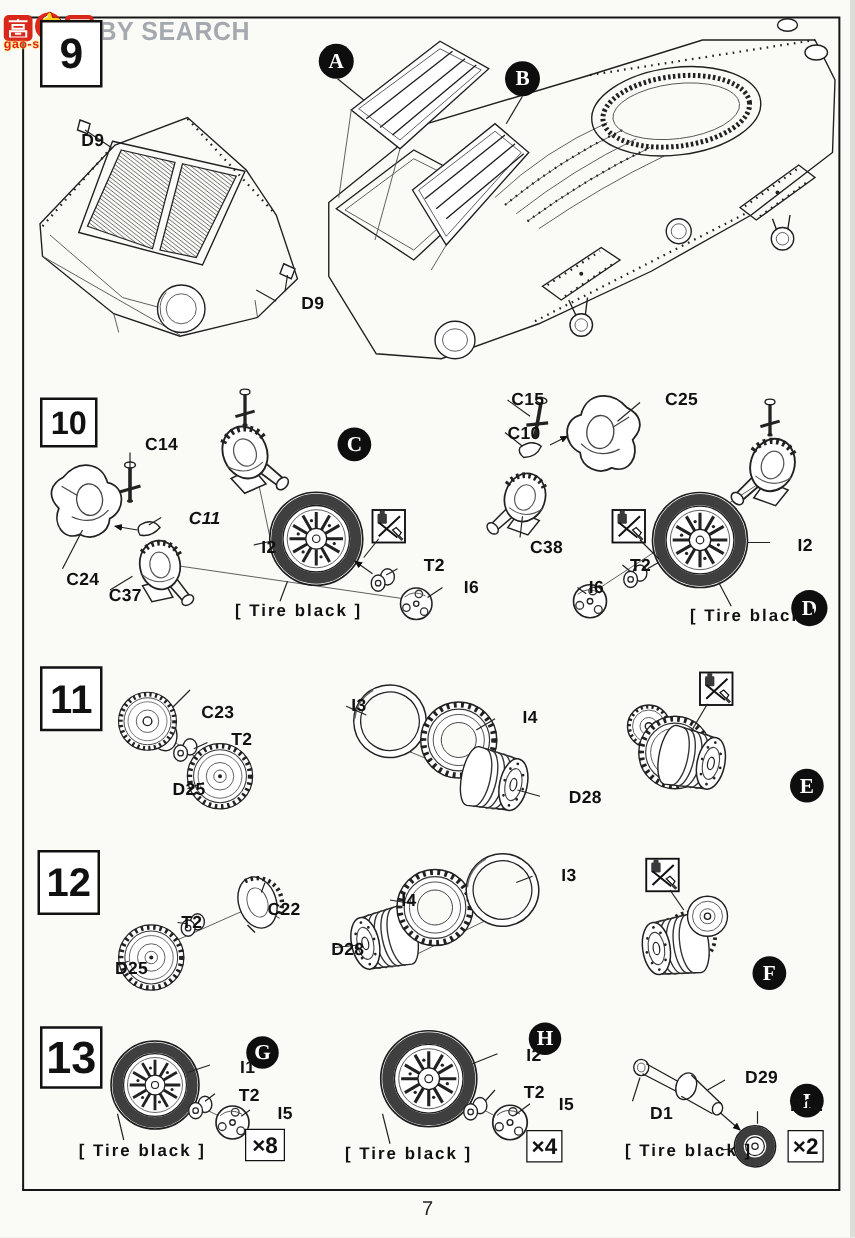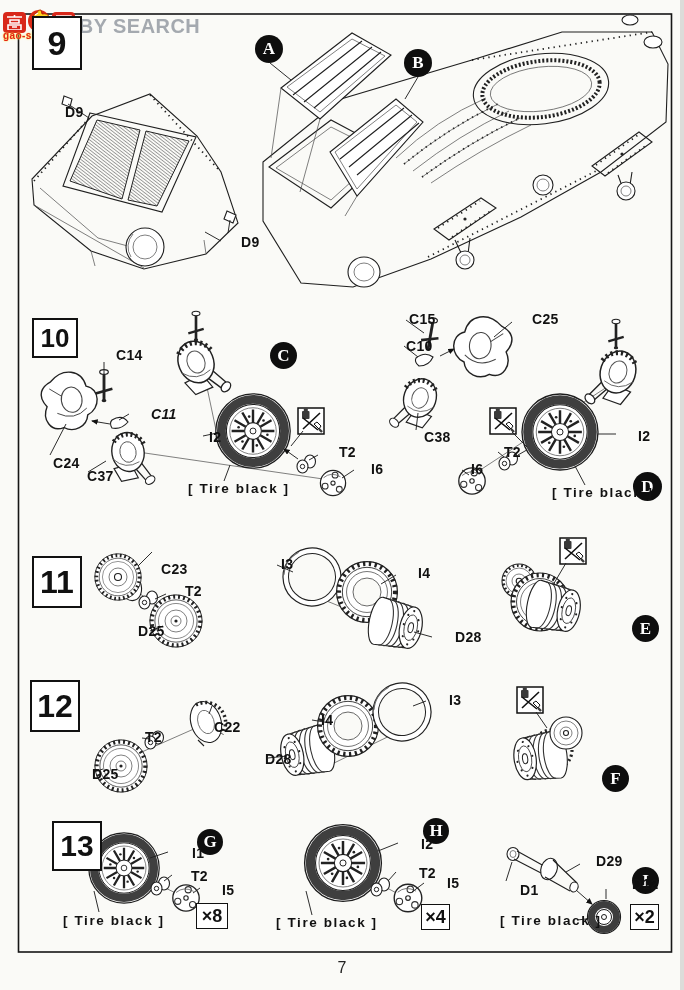--- a/index.html
+++ b/index.html
@@ -339,23 +339,23 @@
   <div class="wm-box" style="left:52px;top:12px;">
     <svg width="17" height="15" viewBox="0 0 17 15">
           <path d="M1,1 h15 v13 M1,1 v13 M1,14 h15 M5,4 l3,4 M8,4 l-3,4 M12,4 l3,4 M15,4 l-3,4 M5,9 l3,4 M8,9 l-3,4 M12,9 l3,4 M15,9 l-3,4" stroke="#fff" stroke-width="1.4" fill="none"></path>
         </svg>
   </div>
   <div class="wm-url">gao-shou.com</div>
 </div>
 
 <div class="stepbox" style="left:32px;top:16px;width:46px;height:50px;font-size:34px;">9</div>
 <div class="stepbox" style="left:32px;top:318px;width:42px;height:36px;font-size:26px;">10</div>
-<div class="stepbox" style="left:32px;top:533px;width:46px;height:48px;font-size:32px;margin-top:23px;">11</div>
+<div class="stepbox" style="left:32px;top:533px;width:46px;height:48px;font-size:32px;">11</div>
 <div class="stepbox" style="left:30px;top:680px;width:46px;height:48px;font-size:32px;">12</div>
-<div class="stepbox" style="left:32px;top:821px;width:46px;height:46px;font-size:30px;margin-left:20px;">13</div>
+<div class="stepbox" style="left:32px;top:821px;width:46px;height:46px;font-size:36px;">13</div>
 
 <div class="badge" style="left:255px;top:35px;width:28px;height:28px;">A</div>
 <div class="badge" style="left:404px;top:49px;width:28px;height:28px;">B</div>
 <div class="badge" style="left:270px;top:342px;">C</div>
 <div class="badge" style="left:633px;top:472px;width:29px;height:29px;">D</div>
 <div class="badge" style="left:632px;top:615px;">E</div>
 <div class="badge" style="left:602px;top:765px;">F</div>
 <div class="badge" style="left:197px;top:829px;width:26px;height:26px;">G</div>
 <div class="badge" style="left:423px;top:818px;width:26px;height:26px;">H</div>
 <div class="badge" style="left:632px;top:867px;">I</div>

